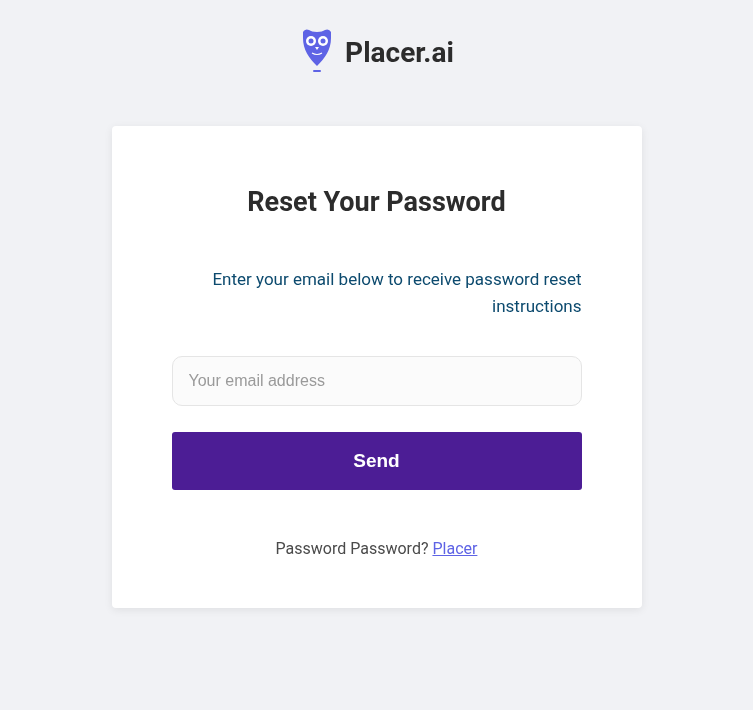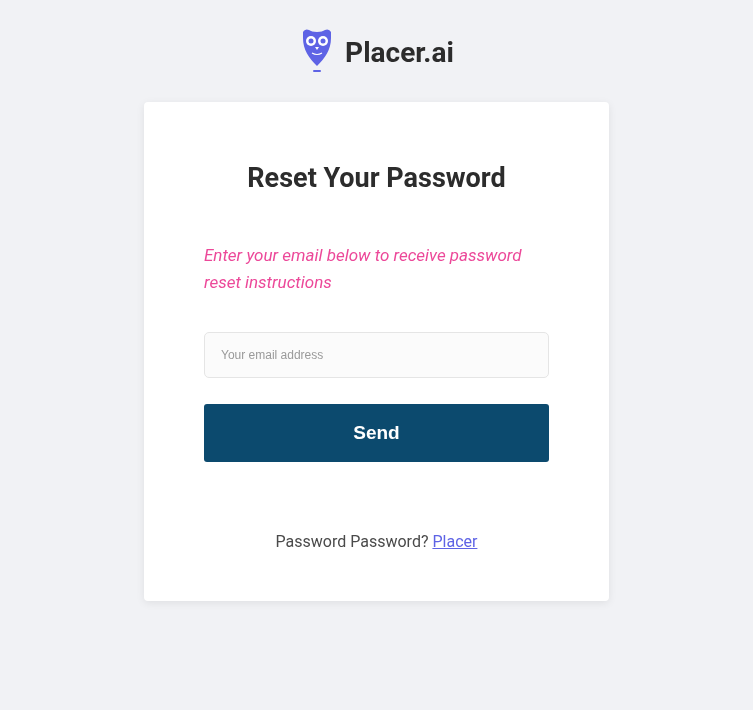--- a/index.html
+++ b/index.html
@@ -14,84 +14,83 @@
       height: 710px;
       display: flex;
       flex-direction: column;
       align-items: center;
       padding-top: 28px;
     }
     .logo-container {
       display: flex;
       align-items: center;
       gap: 10px;
-      margin-bottom: 26px;
+      margin-bottom: 50px;
     }
     .logo-icon {
       width: 36px;
       height: 48px;
       display: flex;
       align-items: center;
       justify-content: center;
     }
     .logo-text {
       font-size: 28px;
       font-weight: 700;
       color: #2c2c2c;
     }
     .card {
       background-color: #ffffff;
-      width: 465px;
+      width: 530px;
       border-radius: 4px;
       box-shadow: 0 2px 8px rgba(0,0,0,0.08);
       padding: 60px 60px 50px 60px;
       display: flex;
       flex-direction: column;
       align-items: center;
     }
     .card-title {
       font-size: 27px;
       font-weight: 700;
       color: #2c2c2c;
       margin-bottom: 48px;
       text-align: center;
     }
     .card-description {
       font-size: 17px;
-      color: #ec4899;
-      text-align: left;
+      color: #0c4a6e;
+      text-align: right;
       line-height: 1.6;
       margin-bottom: 36px;
-      font-style: italic;
     }
     .email-input {
       width: 100%;
       padding: 15px 16px;
-      font-size: 12px;
+      font-size: 16px;
       border: 1px solid #e5e5e5;
-      border-radius: 5px;
+      border-radius: 10px;
       background-color: #fbfbfb;
       color: #333;
       margin-bottom: 26px;
       outline: none;
     }
     .email-input::placeholder {
       color: #9a9a9a;
     }
     .send-button {
       width: 100%;
       padding: 18px;
-      background-color: #0c4a6e;
+      background-color: #4c1d95;
       border: none;
       border-radius: 3px;
       color: #ffffff;
       font-size: 19px;
       font-weight: 700;
       cursor: pointer;
-      margin-bottom: 70px;
+      margin-bottom: 49px;
     }
     .footer-text {
       font-size: 16px;
       color: #4a4a4a;
     }
     .login-link {
       color: #5e63e5;
       text-decoration: underline;
       cursor: pointer;
     }

